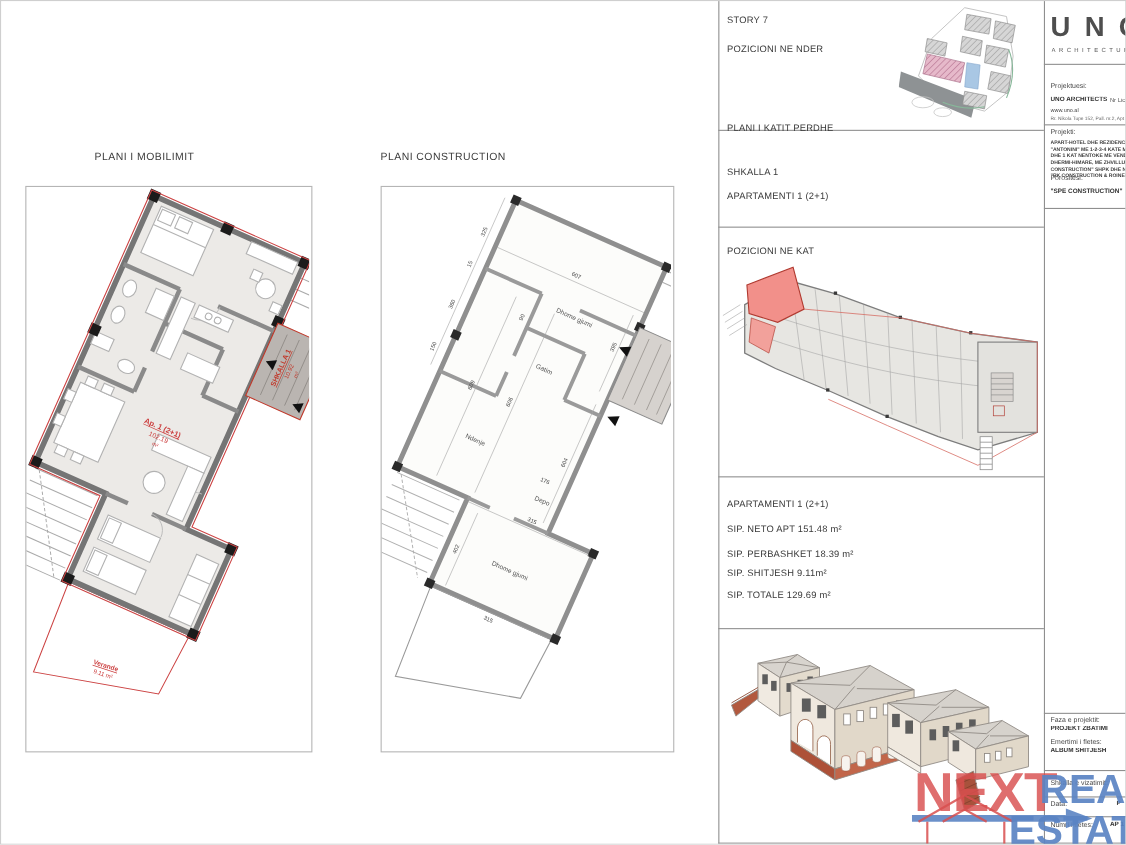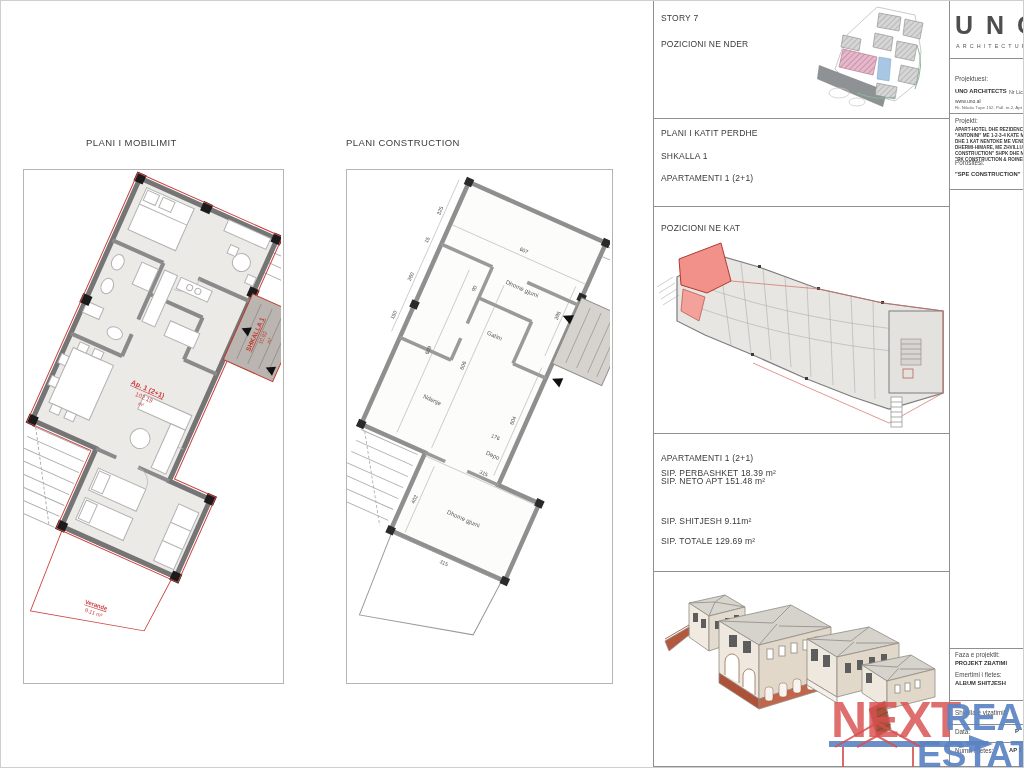--- a/index.html
+++ b/index.html
@@ -247,27 +247,27 @@
   <div class="hline" style="left:948px;top:57px;width:76px"></div>
   <div class="hline" style="left:948px;top:112px;width:76px"></div>
   <div class="hline" style="left:948px;top:188px;width:76px"></div>
   <div class="hline" style="left:948px;top:647px;width:76px"></div>
   <div class="hline" style="left:948px;top:699px;width:76px"></div>
   <div class="hline" style="left:948px;top:723px;width:76px"></div>
   <div class="hline" style="left:948px;top:741px;width:76px"></div>
 
   <div class="sbtext" style="top:12px">STORY 7</div>
   <div class="sbtext" style="top:38px">POZICIONI NE NDER</div>
-  <div class="sbtext" style="top:127px">PLANI I KATIT PERDHE</div>
+  <div class="sbtext" style="top:110px">PLANI I KATIT PERDHE</div>
   <div class="sbtext" style="top:150px">SHKALLA 1</div>
   <div class="sbtext" style="top:172px">APARTAMENTI 1 (2+1)</div>
   <div class="sbtext" style="top:222px">POZICIONI NE KAT</div>
   <div class="sbtext" style="top:452px">APARTAMENTI 1 (2+1)</div>
   <div class="sbtext" style="top:475px">SIP. NETO APT  151.48 m²</div>
-  <div class="sbtext" style="top:467px">SIP. PERBASHKET 18.39 m²</div>
+  <div class="sbtext" style="top:497px">SIP. PERBASHKET 18.39 m²</div>
   <div class="sbtext" style="top:515px">SIP. SHITJESH 9.11m²</div>
   <div class="sbtext" style="top:535px">SIP. TOTALE  129.69 m²</div>
 
   <svg class="abs" style="left:816px;top:4px" width="118" height="110" viewBox="0 0 118 110">
     <defs>
       <pattern id="hg" width="4" height="4" patternUnits="userSpaceOnUse" patternTransform="rotate(45)">
         <rect width="4" height="4" fill="#d6d6d6"></rect>
           <line x1="0" y1="0" x2="0" y2="4" stroke="#9a9a9a" stroke-width="1"></line>
       </pattern>
       <pattern id="hp" width="4" height="4" patternUnits="userSpaceOnUse" patternTransform="rotate(45)">

